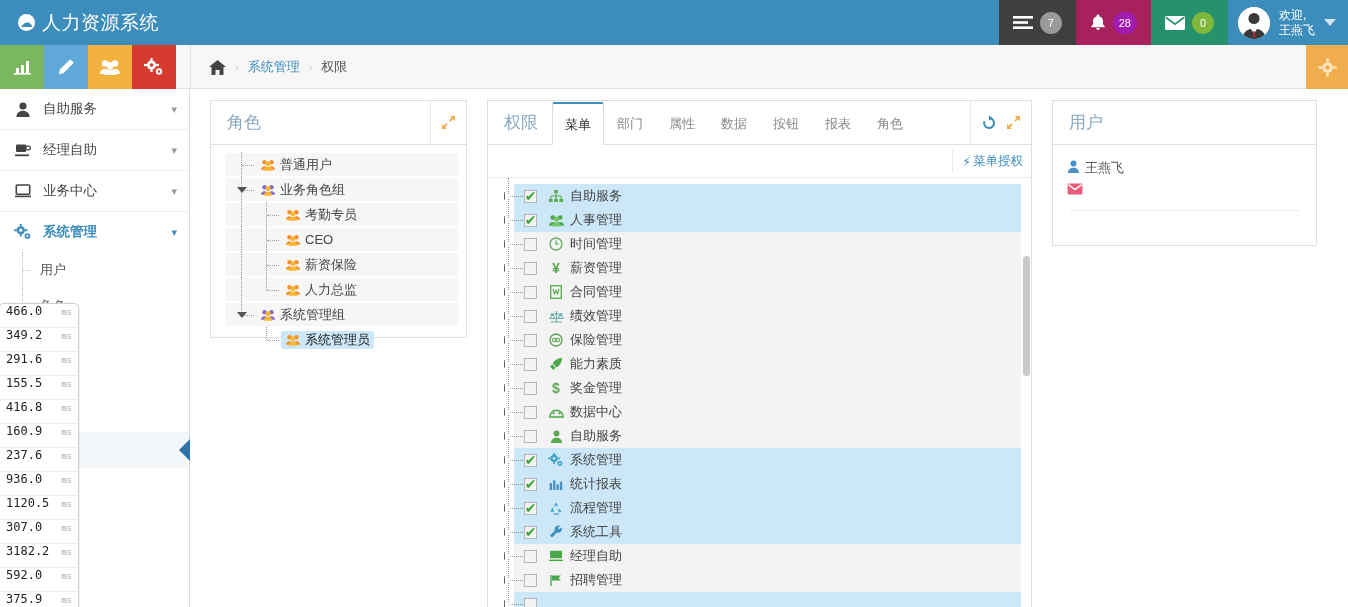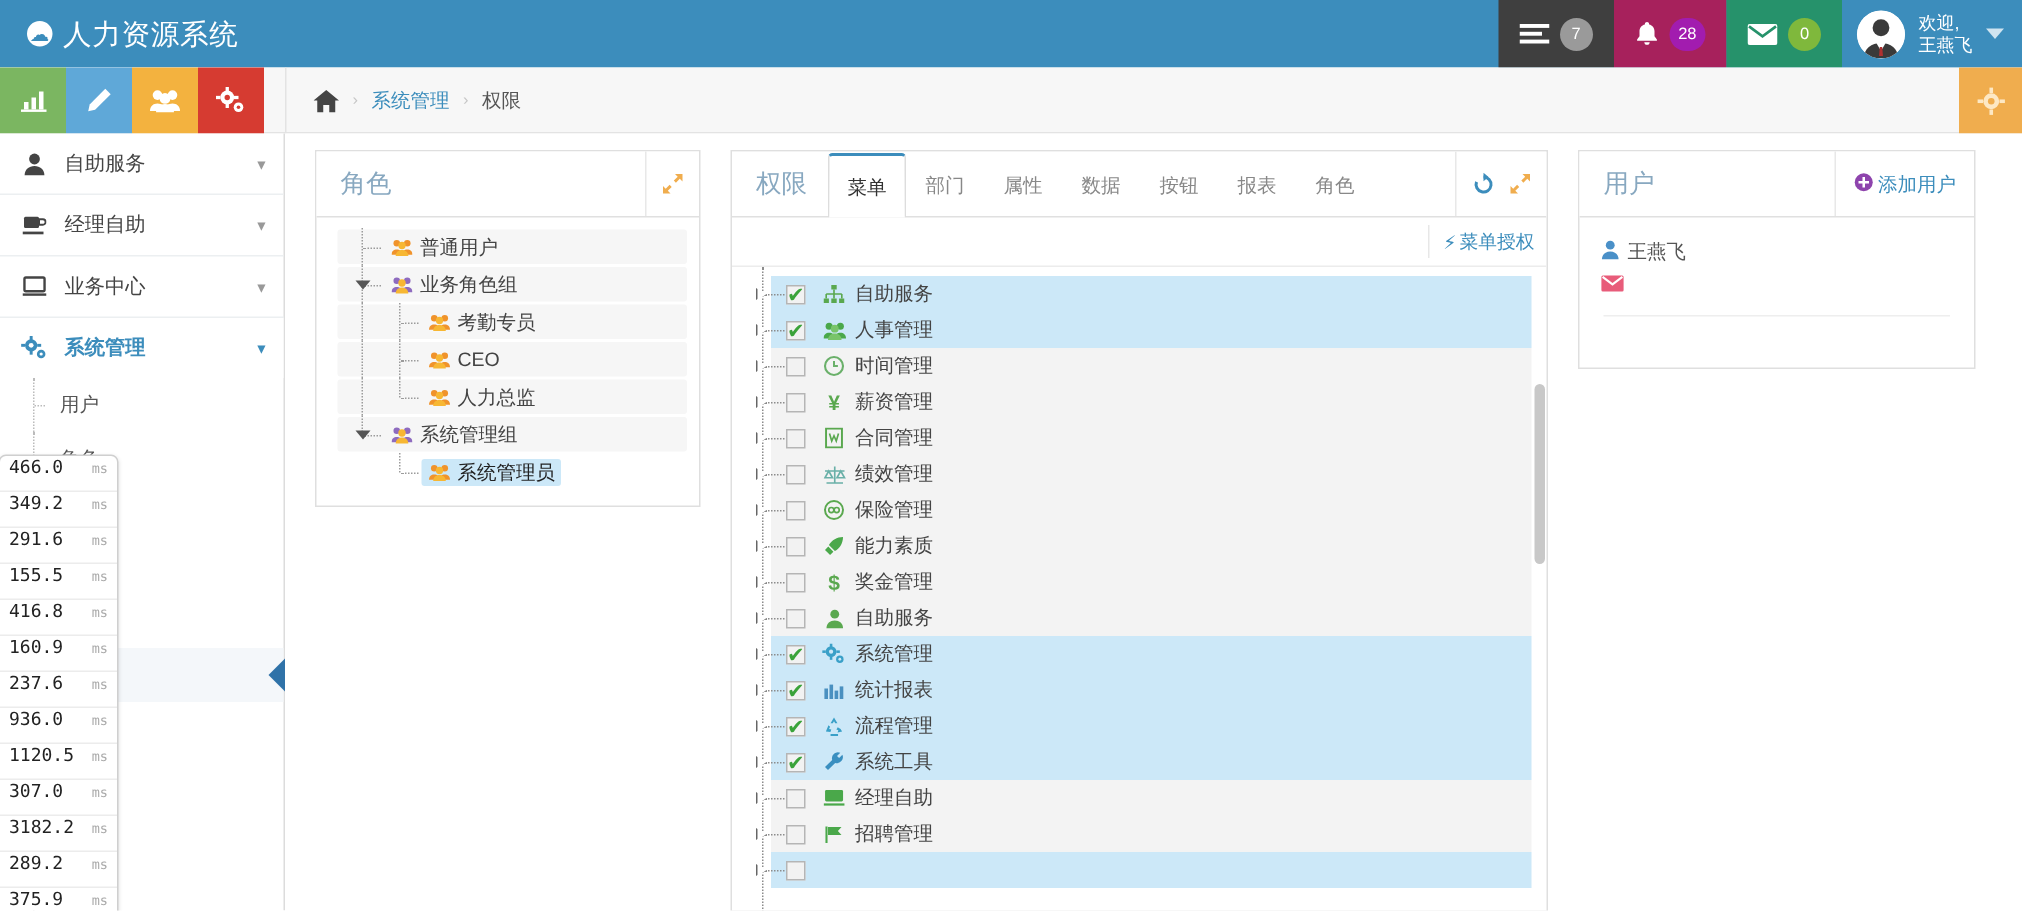--- a/index.html
+++ b/index.html
@@ -529,21 +529,21 @@
       </div>
     <div class="prow">
         <span>307.0</span>
         <span class="unit">ms</span>
       </div>
     <div class="prow">
         <span>3182.2</span>
         <span class="unit">ms</span>
       </div>
     <div class="prow">
-        <span>289.2</span>
+        <span>592.0</span>
         <span class="unit">ms</span>
       </div>
     <div class="prow">
         <span>375.9</span>
         <span class="unit">ms</span>
       </div>
 
   </div>
 
   <div class="content">
@@ -634,20 +634,39 @@
                   <circle cx="8" cy="5" r="2.8" fill="#f7b733"></circle>
                   <path d="M0 12c0-2.6 1.8-4 4-4s4 1.4 4 4z" fill="#f0932b"></path>
                   <path d="M8 12c0-2.6 1.8-4 4-4s4 1.4 4 4z" fill="#f0932b"></path>
                   <path d="M3.2 13c0-2.9 2.1-4.6 4.8-4.6s4.8 1.7 4.8 4.6z" fill="#f7b733"></path>
                 </svg>
             </span>
             <span>CEO</span>
           </span>
         </div>
 
+        <div class="tnode">
+          <span class="stripe"></span>
+          <span class="guide" style="left:30px;"></span>
+          <span class="guide" style="left:55px;"></span>
+          <span class="elbow" style="left:56px;"></span>
+          <span class="tlabel" style="margin-left:70px;">
+            <span class="tl-icon">
+              <svg width="14" height="12" viewBox="0 0 16 13">
+                  <circle cx="4" cy="3.3" r="2.5" fill="#f0932b"></circle>
+                  <circle cx="12" cy="3.3" r="2.5" fill="#f0932b"></circle>
+                  <circle cx="8" cy="5" r="2.8" fill="#f7b733"></circle>
+                  <path d="M0 12c0-2.6 1.8-4 4-4s4 1.4 4 4z" fill="#f0932b"></path>
+                  <path d="M8 12c0-2.6 1.8-4 4-4s4 1.4 4 4z" fill="#f0932b"></path>
+                  <path d="M3.2 13c0-2.9 2.1-4.6 4.8-4.6s4.8 1.7 4.8 4.6z" fill="#f7b733"></path>
+                </svg>
+            </span>
+            <span>薪资保险</span>
+          </span>
+        </div>
 
         <div class="tnode">
           <span class="stripe"></span>
           <span class="guide" style="left:30px;"></span>
           <span class="guide" style="left:55px;height:50%;top:0;"></span>
           <span class="elbow" style="left:56px;"></span>
           <span class="tlabel" style="margin-left:70px;">
             <span class="tl-icon">
               <svg width="14" height="12" viewBox="0 0 16 13">
                   <circle cx="4" cy="3.3" r="2.5" fill="#f0932b"></circle>
@@ -875,20 +894,35 @@
           <span class="mexp-b"></span>
             <span class="mexp"></span>
           <span class="melbow"></span>
           <span class="cbox"></span>
           <span class="mi">
               <span style="color:#5aa84f;font-size:14px;font-weight:bold;">$</span>
             </span>
           <span class="mlabel">奖金管理</span>
         </div>
 
+        <div class="mrow">
+          <span class="mstripe"></span>
+          <span class="mexp-b"></span>
+            <span class="mexp"></span>
+          <span class="melbow"></span>
+          <span class="cbox"></span>
+          <span class="mi">
+              <svg width="15" height="12" viewBox="0 0 15 12">
+                <path d="M0.8 11a6.7 6.7 0 0 1 13.4 0z" fill="none" stroke="#4aa84a" stroke-width="1.4"></path>
+                <circle cx="4.6" cy="7.4" r="1.1" fill="#4aa84a"></circle>
+                <circle cx="10.4" cy="7.4" r="1.1" fill="#4aa84a"></circle>
+              </svg>
+            </span>
+          <span class="mlabel">数据中心</span>
+        </div>
 
         <div class="mrow">
           <span class="mstripe"></span>
           <span class="mexp-b"></span>
             <span class="mexp"></span>
           <span class="melbow"></span>
           <span class="cbox"></span>
           <span class="mi">
               <svg width="13" height="13" viewBox="0 0 14 15">
                 <circle cx="7" cy="4" r="3.4" fill="#5aa84f"></circle>
@@ -1016,29 +1050,20 @@
           <span class="mi"></span>
           <span class="mlabel"></span>
         </div>
 
       </div>
     </div>
 
     <div class="panel" id="user-panel">
       <div class="panel-head">
         <div class="panel-title">用户</div>
-        <div class="add-user" style="margin-left:auto;">
-          <span>
-            <svg width="13" height="13" viewBox="0 0 13 13">
-                <circle cx="6.5" cy="6.5" r="6" fill="#8e44ad"></circle>
-                <path d="M6.5 3v7M3 6.5h7" stroke="#fff" stroke-width="1.7"></path>
-              </svg>
-          </span>
-          <span>添加用户</span>
-        </div>
       </div>
       <div class="user-body">
         <div class="u-line">
           <span>
             <svg width="13" height="13" viewBox="0 0 14 15">
                 <circle cx="7" cy="4" r="3.4" fill="#4a90c8"></circle>
                 <path d="M0.6 15c0-3.9 2.8-6.1 6.4-6.1s6.4 2.2 6.4 6.1z" fill="#4a90c8"></path>
               </svg>
           </span>
           <span>王燕飞</span>

